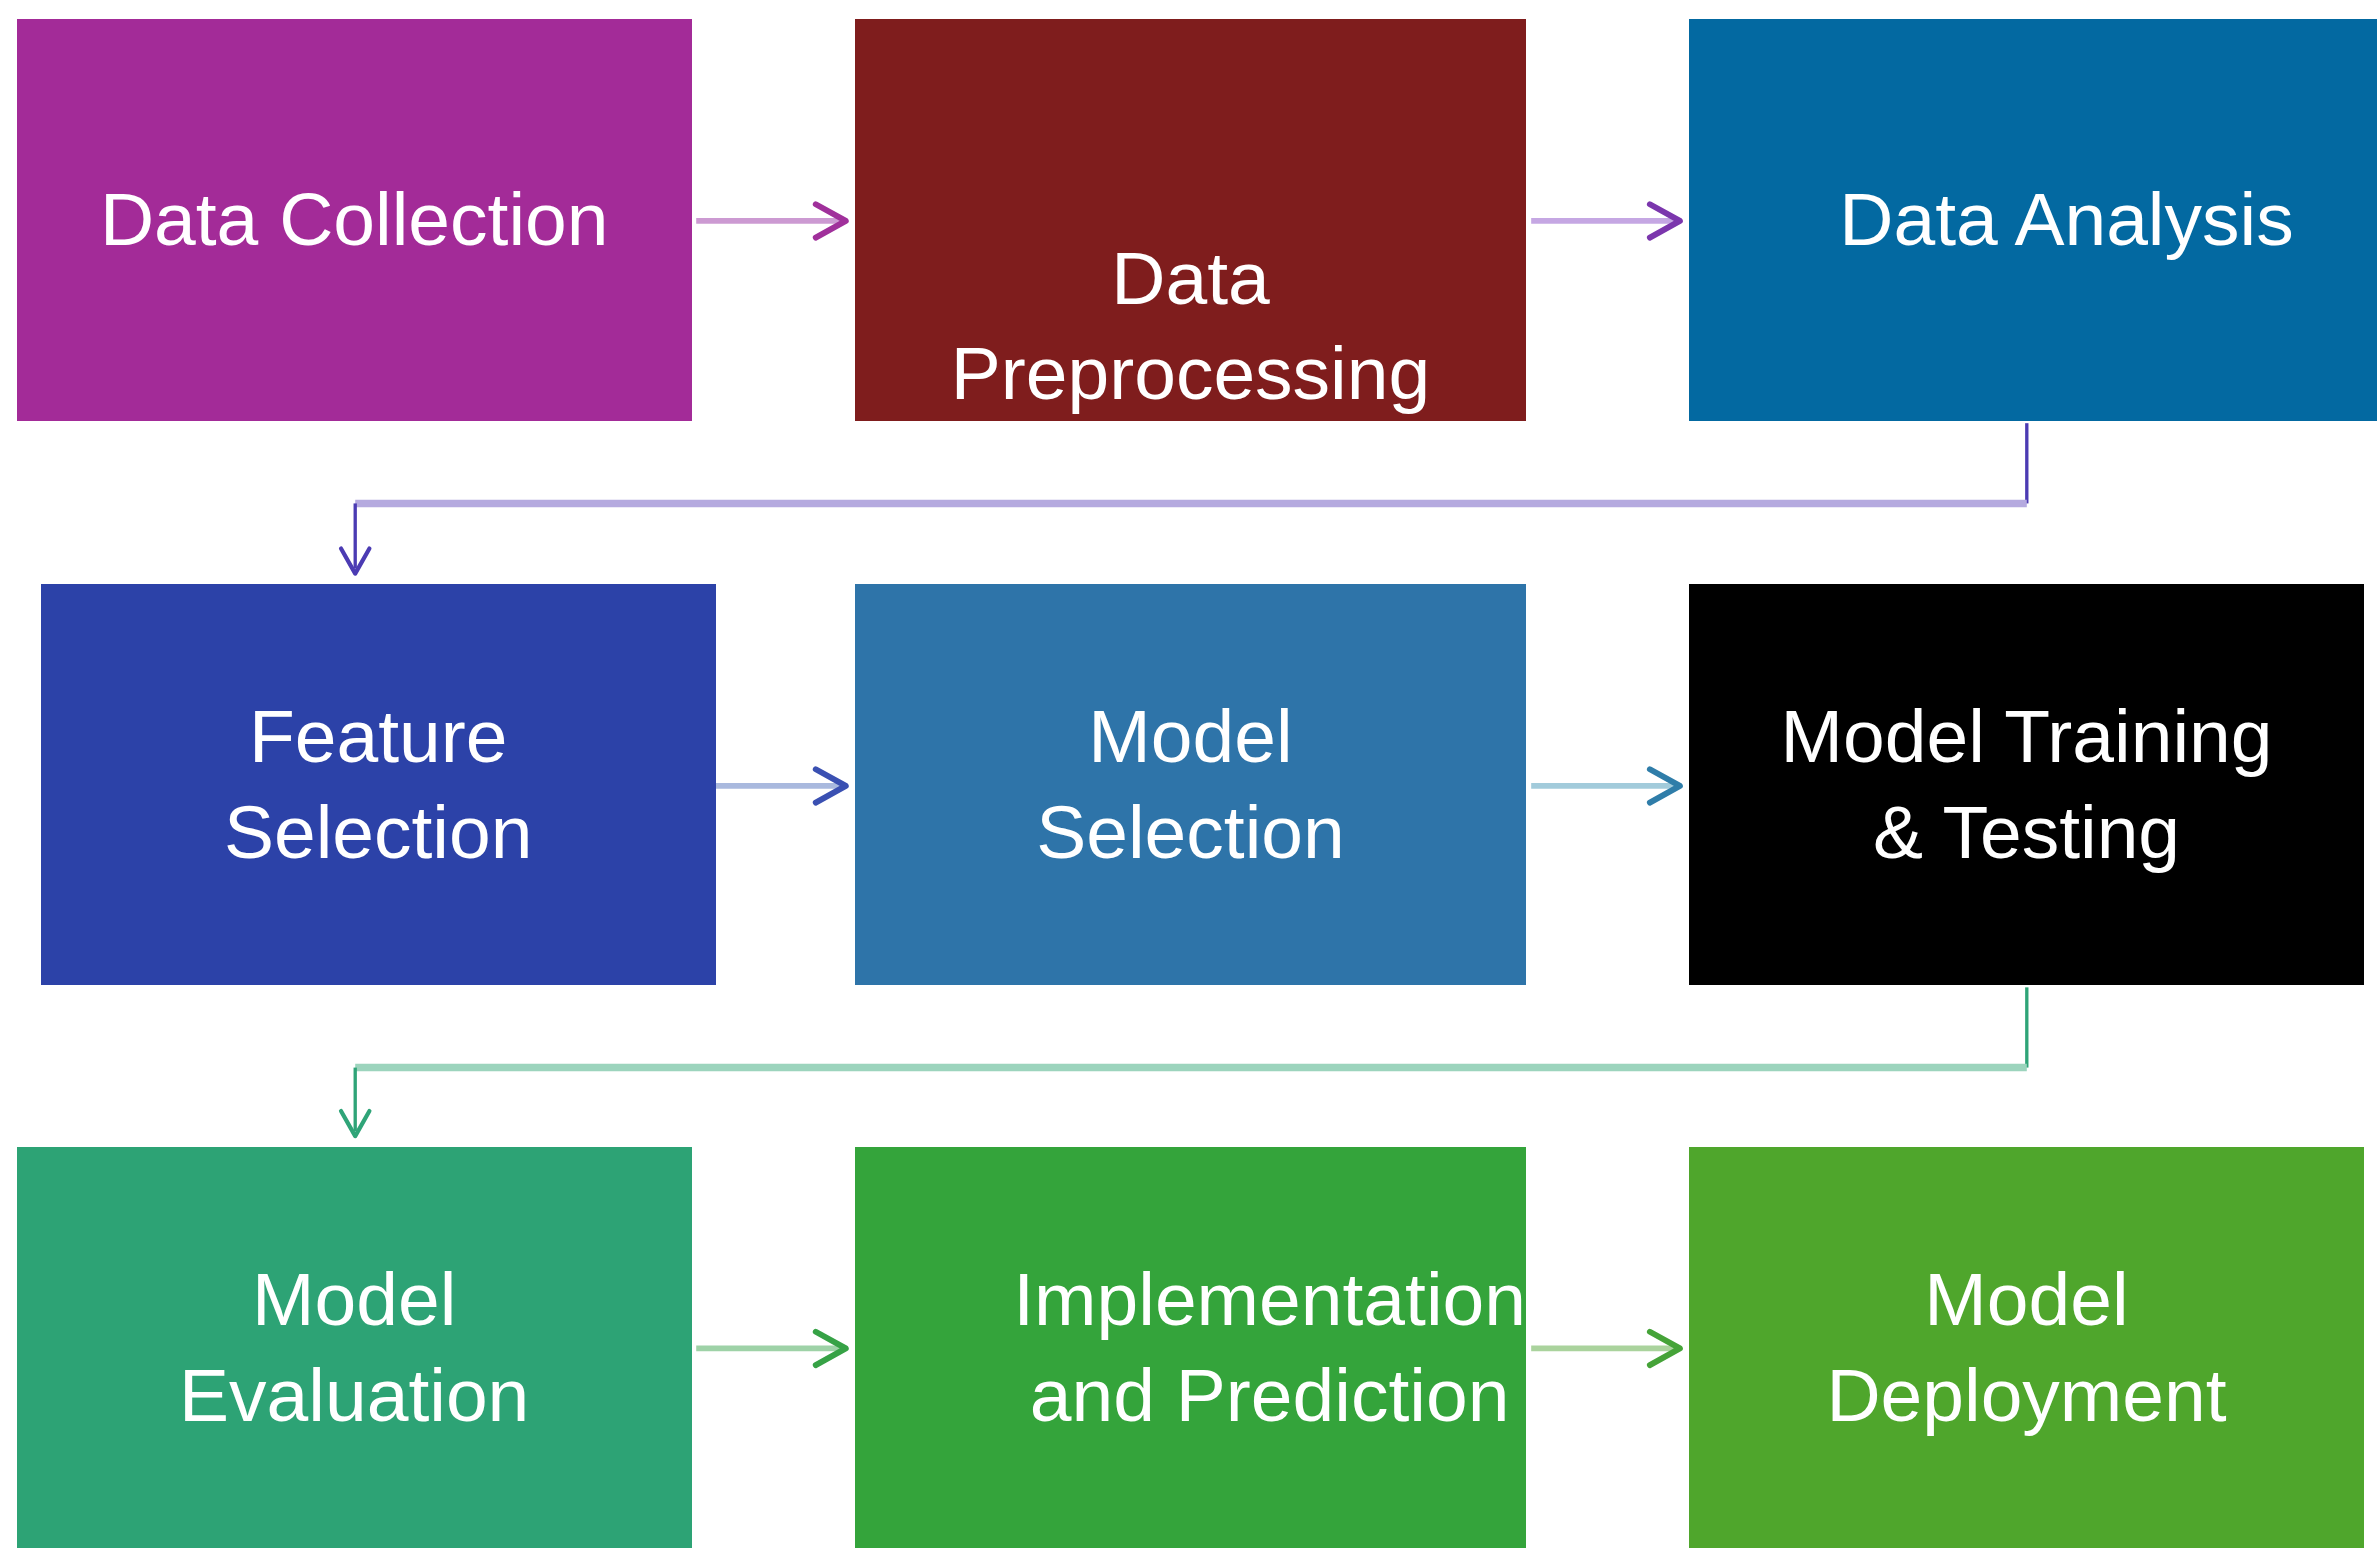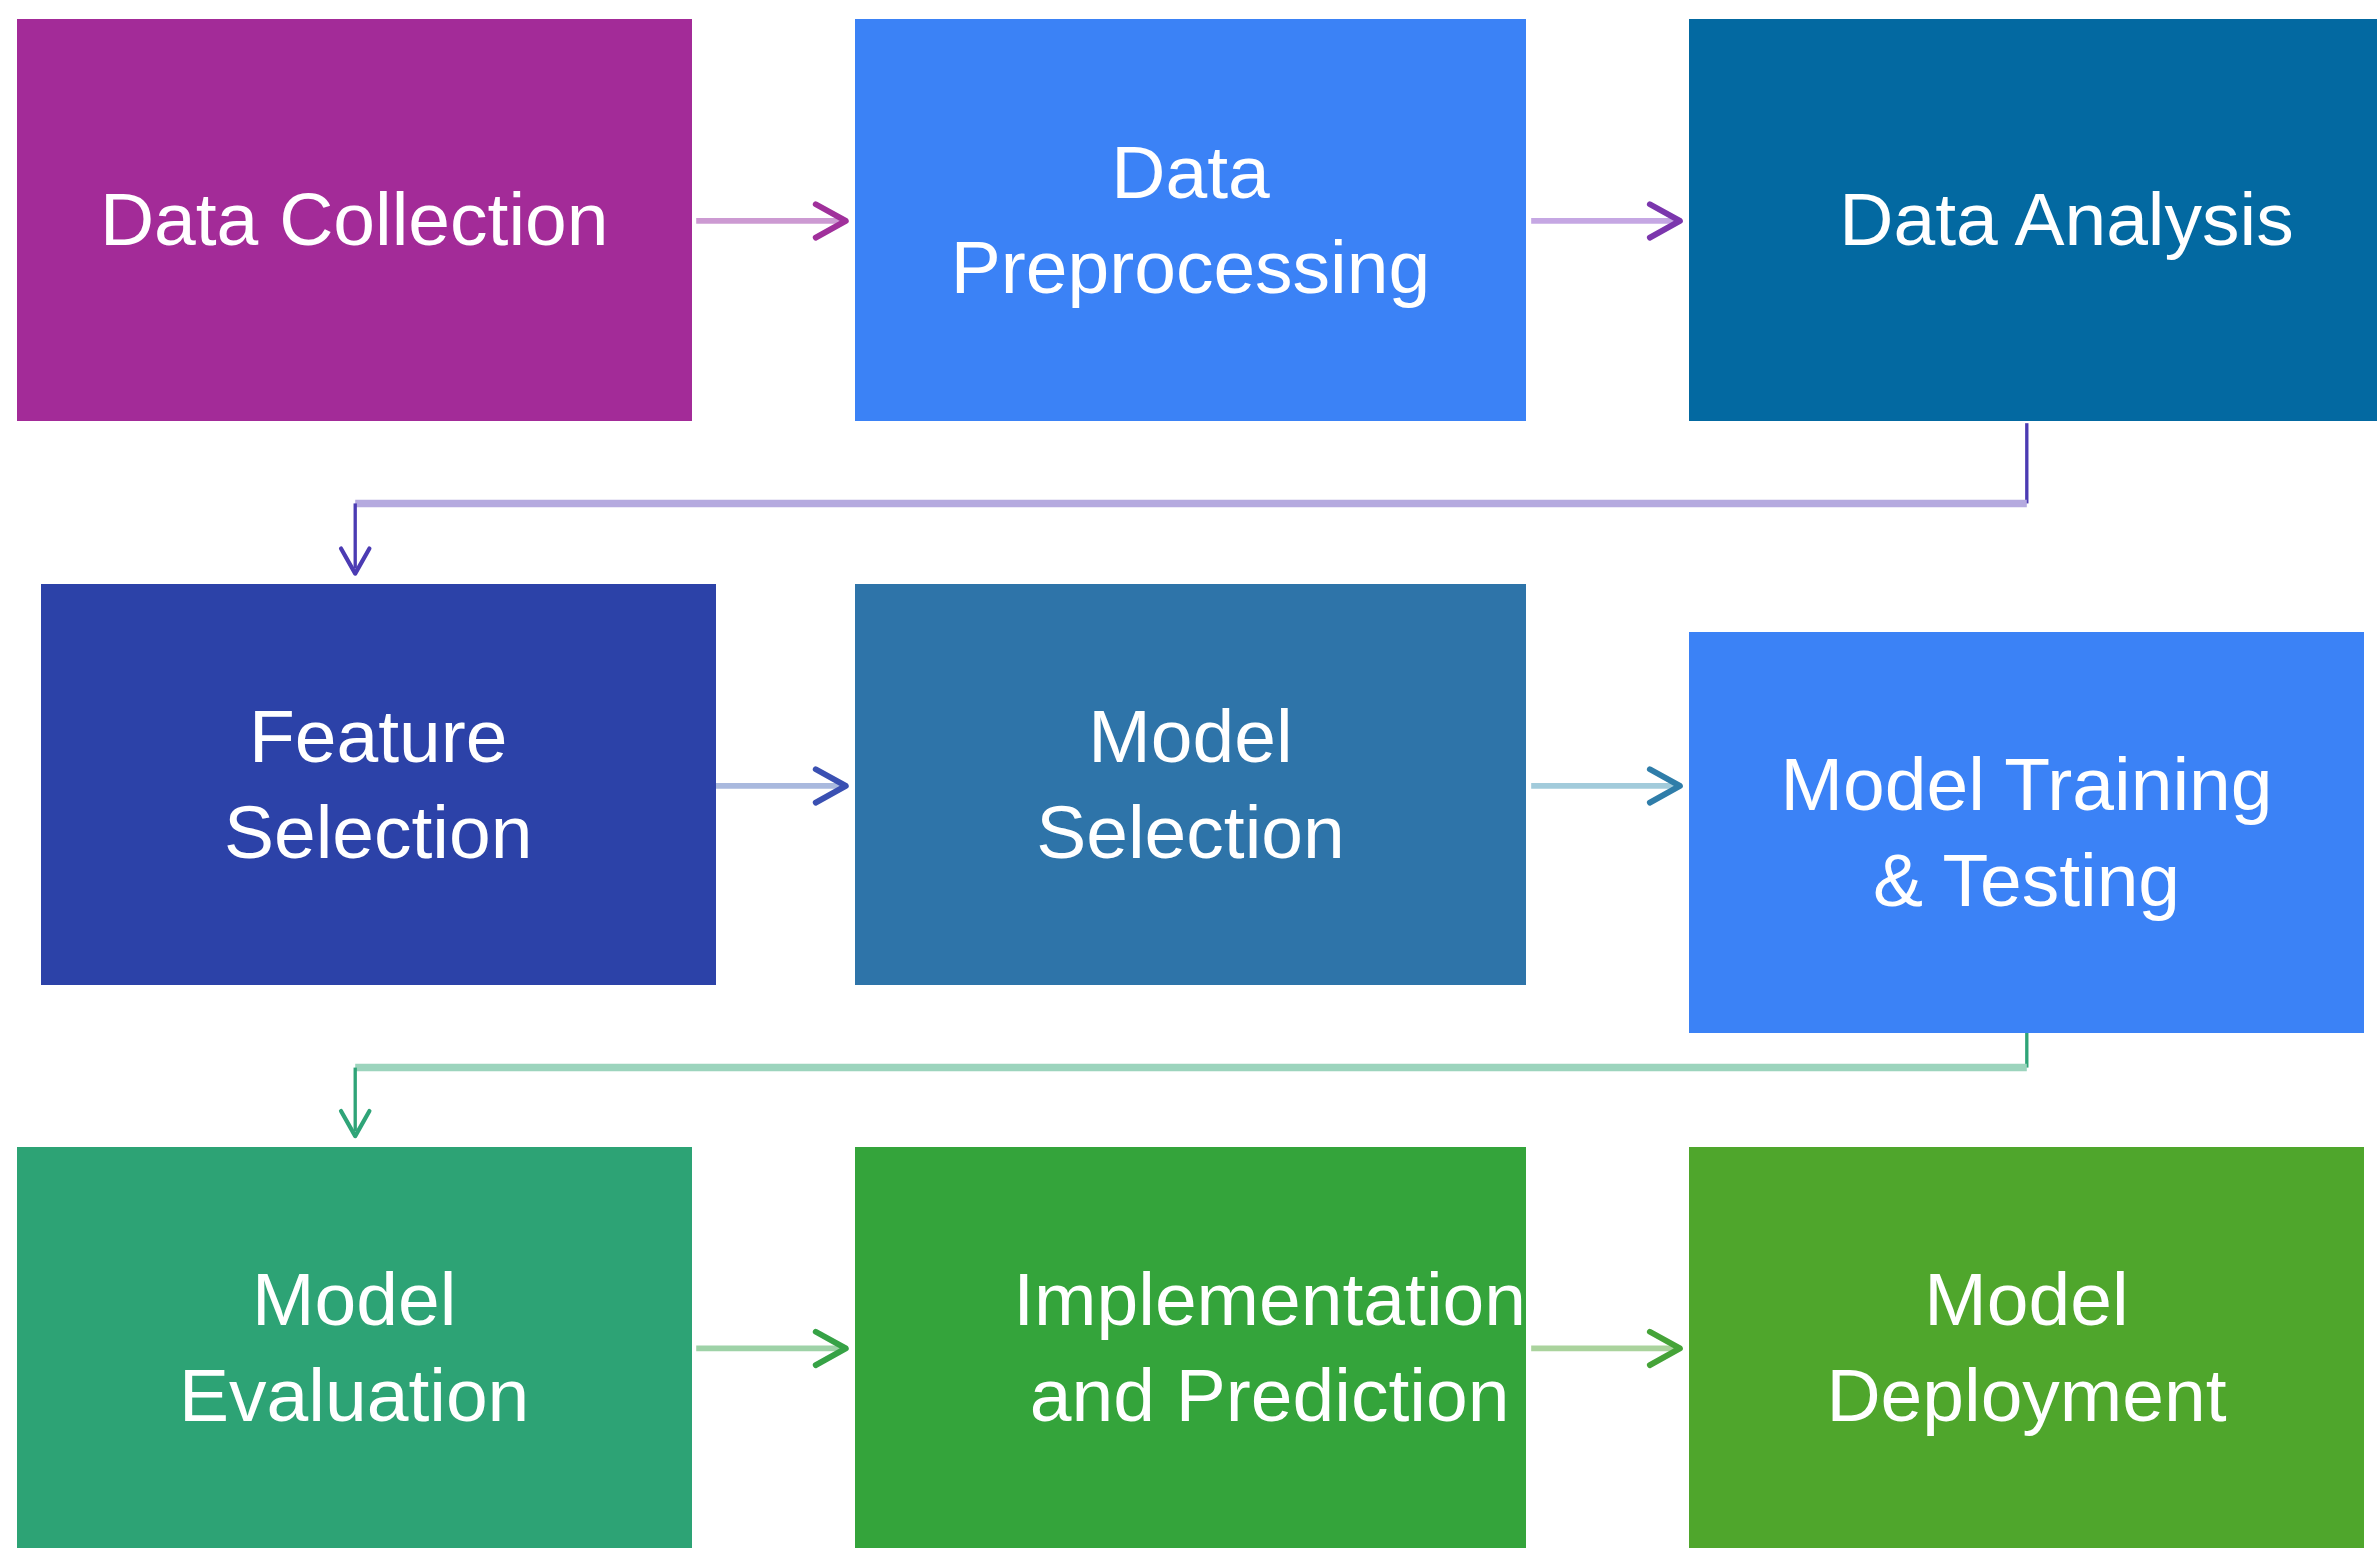--- a/index.html
+++ b/index.html
@@ -64,36 +64,36 @@
       </g>
       <g>
         <line x1="1832" y1="1613" x2="2004" y2="1613" stroke="#AAD39D" stroke-width="7"></line>
         <path d="M 1974 1633 L 2010 1613 L 1974 1593" fill="none" stroke="#45A338" stroke-width="7" stroke-linecap="round" stroke-linejoin="round"></path>
       </g>
     </svg>
 
   <div class="node n0" style="background-color: rgb(163, 43, 152);">
     <span class="node-label">Data Collection</span>
   </div>
-  <div class="node n1" style="background-color: #3b82f6;">
+  <div class="node n1" style="background-color: #7f1d1d; align-items: flex-end;">
     <span class="node-label">Data
 Preprocessing</span>
   </div>
   <div class="node n2" style="background-color: #0369a1; padding-left: 40px;">
     <span class="node-label">Data Analysis</span>
   </div>
   <div class="node n3" style="background-color: rgb(44, 66, 168); margin-left: 24px;">
     <span class="node-label">Feature
 Selection</span>
   </div>
   <div class="node n4" style="background-color: rgb(46, 116, 169);">
     <span class="node-label">Model
 Selection</span>
   </div>
-  <div class="node n5" style="background-color: #3b82f6; margin-top: 48px;">
+  <div class="node n5" style="background-color: #000000;">
     <span class="node-label">Model Training
 &amp; Testing</span>
   </div>
   <div class="node n6" style="background-color: rgb(45, 163, 117);">
     <span class="node-label">Model
 Evaluation</span>
   </div>
   <div class="node n7" style="background-color: rgb(52, 164, 59);">
     <span class="node-label">Implementation
 and Prediction</span>

